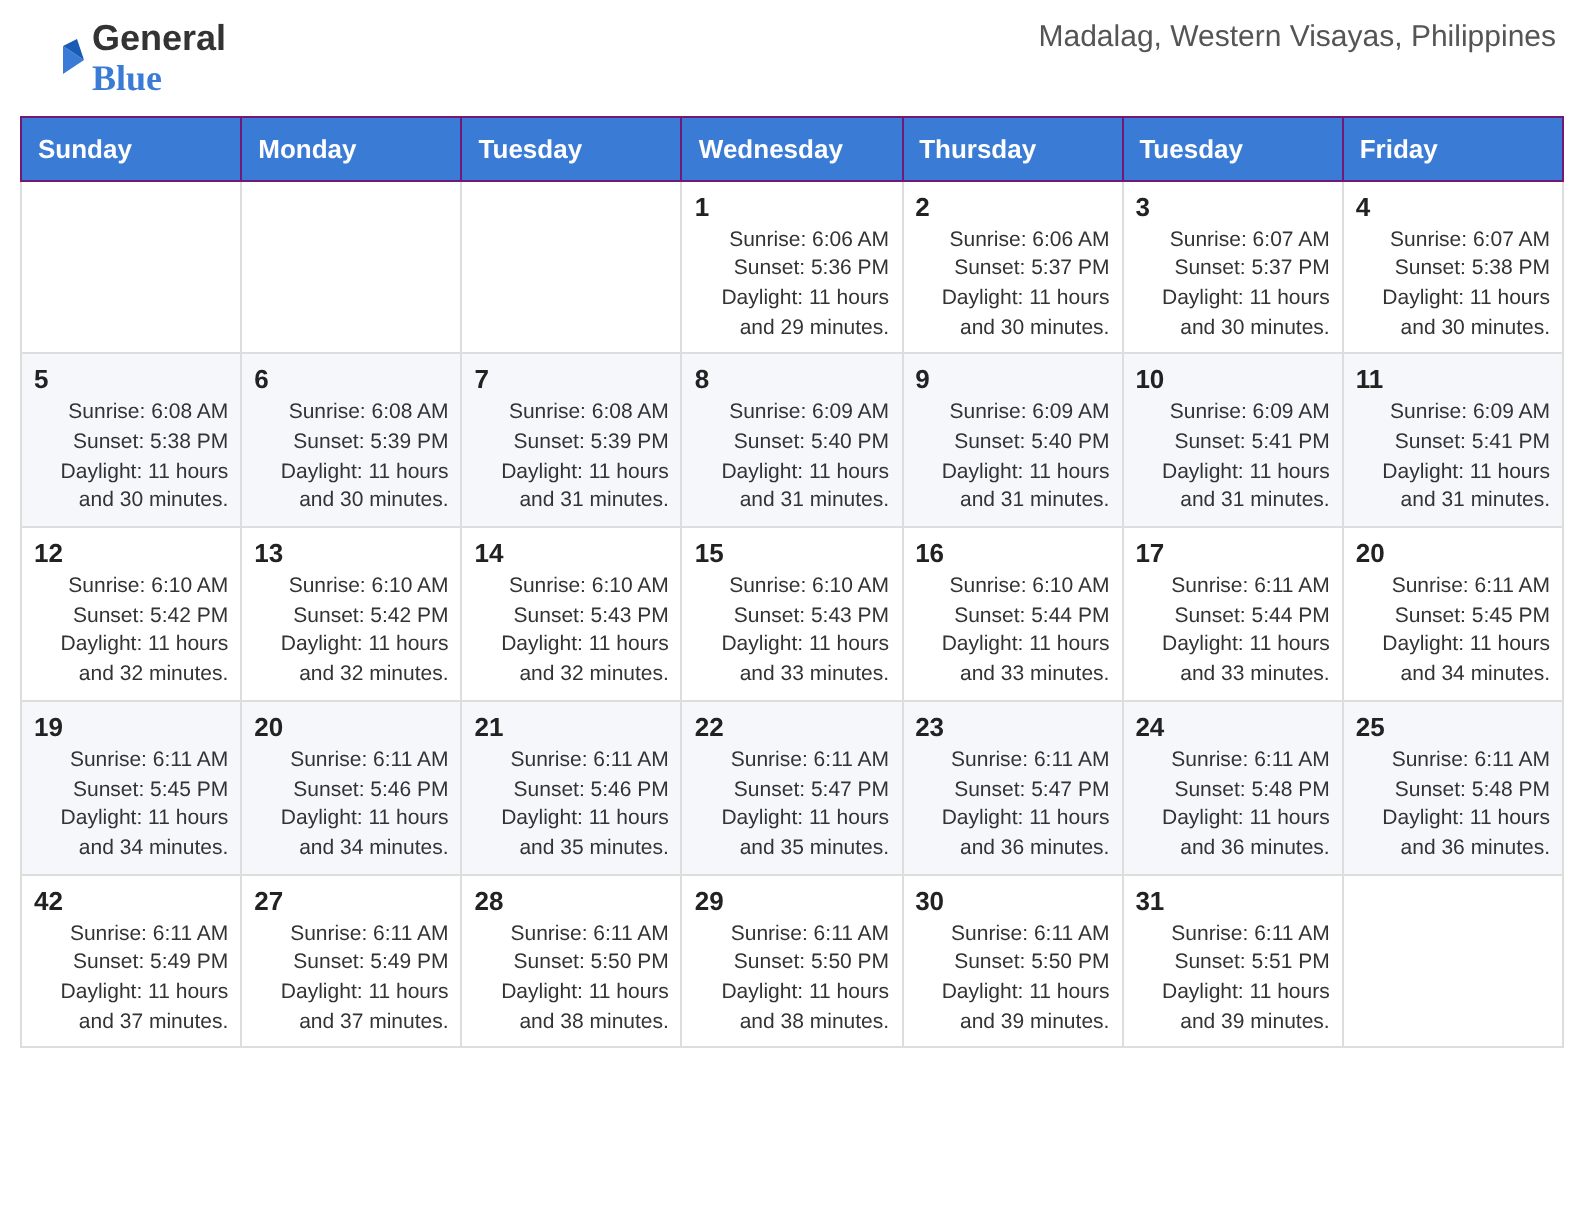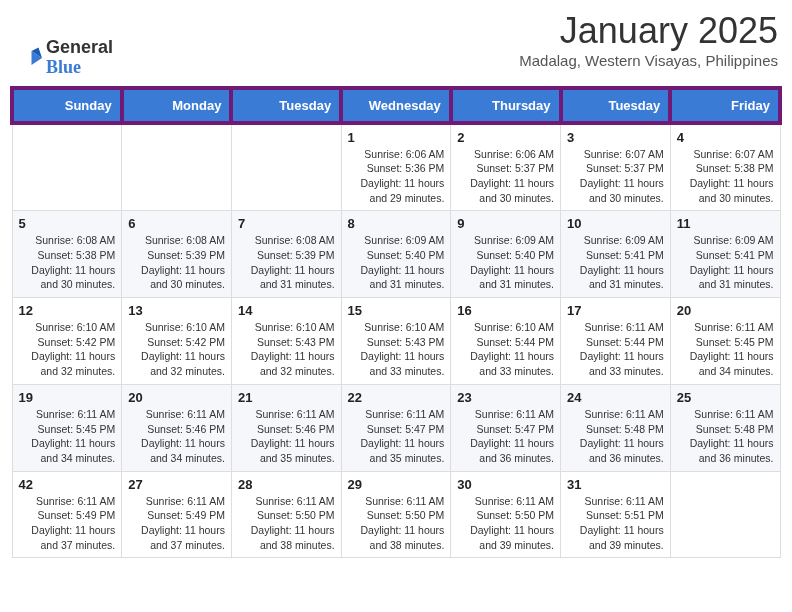--- a/index.html
+++ b/index.html
@@ -14,21 +14,20 @@
       display: flex;
       justify-content: space-between;
       align-items: flex-start;
       margin-bottom: 8px;
       padding: 0 4px;
     }
     .logo {
       display: flex;
       align-items: center;
       gap: 4px;
-      margin-top: 28px;
     }
     .logo-text {
       display: flex;
       flex-direction: column;
       line-height: 1.1;
     }
     .logo-general {
       font-size: 18px;
       font-weight: bold;
       color: #333;
@@ -56,25 +55,25 @@
       color: #555;
     }
     .calendar {
       width: 100%;
       border-collapse: collapse;
       border: 1px solid #ccc;
     }
     .calendar th {
       background-color: #3a7bd5;
       color: #fff;
-      text-align: right;
+      text-align: left;
       padding: 8px 8px;
       font-size: 13px;
       font-weight: bold;
-      border: 4px solid #701a75;
+      border: 1px solid #701a75;
     }
     .calendar td {
       vertical-align: top;
       padding: 5px 6px;
       border: 1px solid #ddd;
       font-size: 11px;
       color: #333;
       background: #fff;
       width: calc(100% / 7);
       min-height: 80px;
@@ -106,21 +105,20 @@
     <svg class="logo-icon" viewBox="0 0 32 32">
       <polygon points="20,8 32,16 20,24" fill="#3a7bd5"></polygon>
       <polygon points="20,8 28,4 32,16" fill="#1a5bb5"></polygon>
     </svg>
     <div class="logo-text">
       <span class="logo-general">General</span>
       <span class="logo-blue">Blue</span>
     </div>
   </div>
   <div class="title-block">
-    <div class="month-title">January 2025</div>
     <div class="location-title">Madalag, Western Visayas, Philippines</div>
   </div>
 </div>
 
 <table class="calendar">
   <thead>
     <tr>
       <th>Sunday</th>
       <th>Monday</th>
       <th>Tuesday</th>

